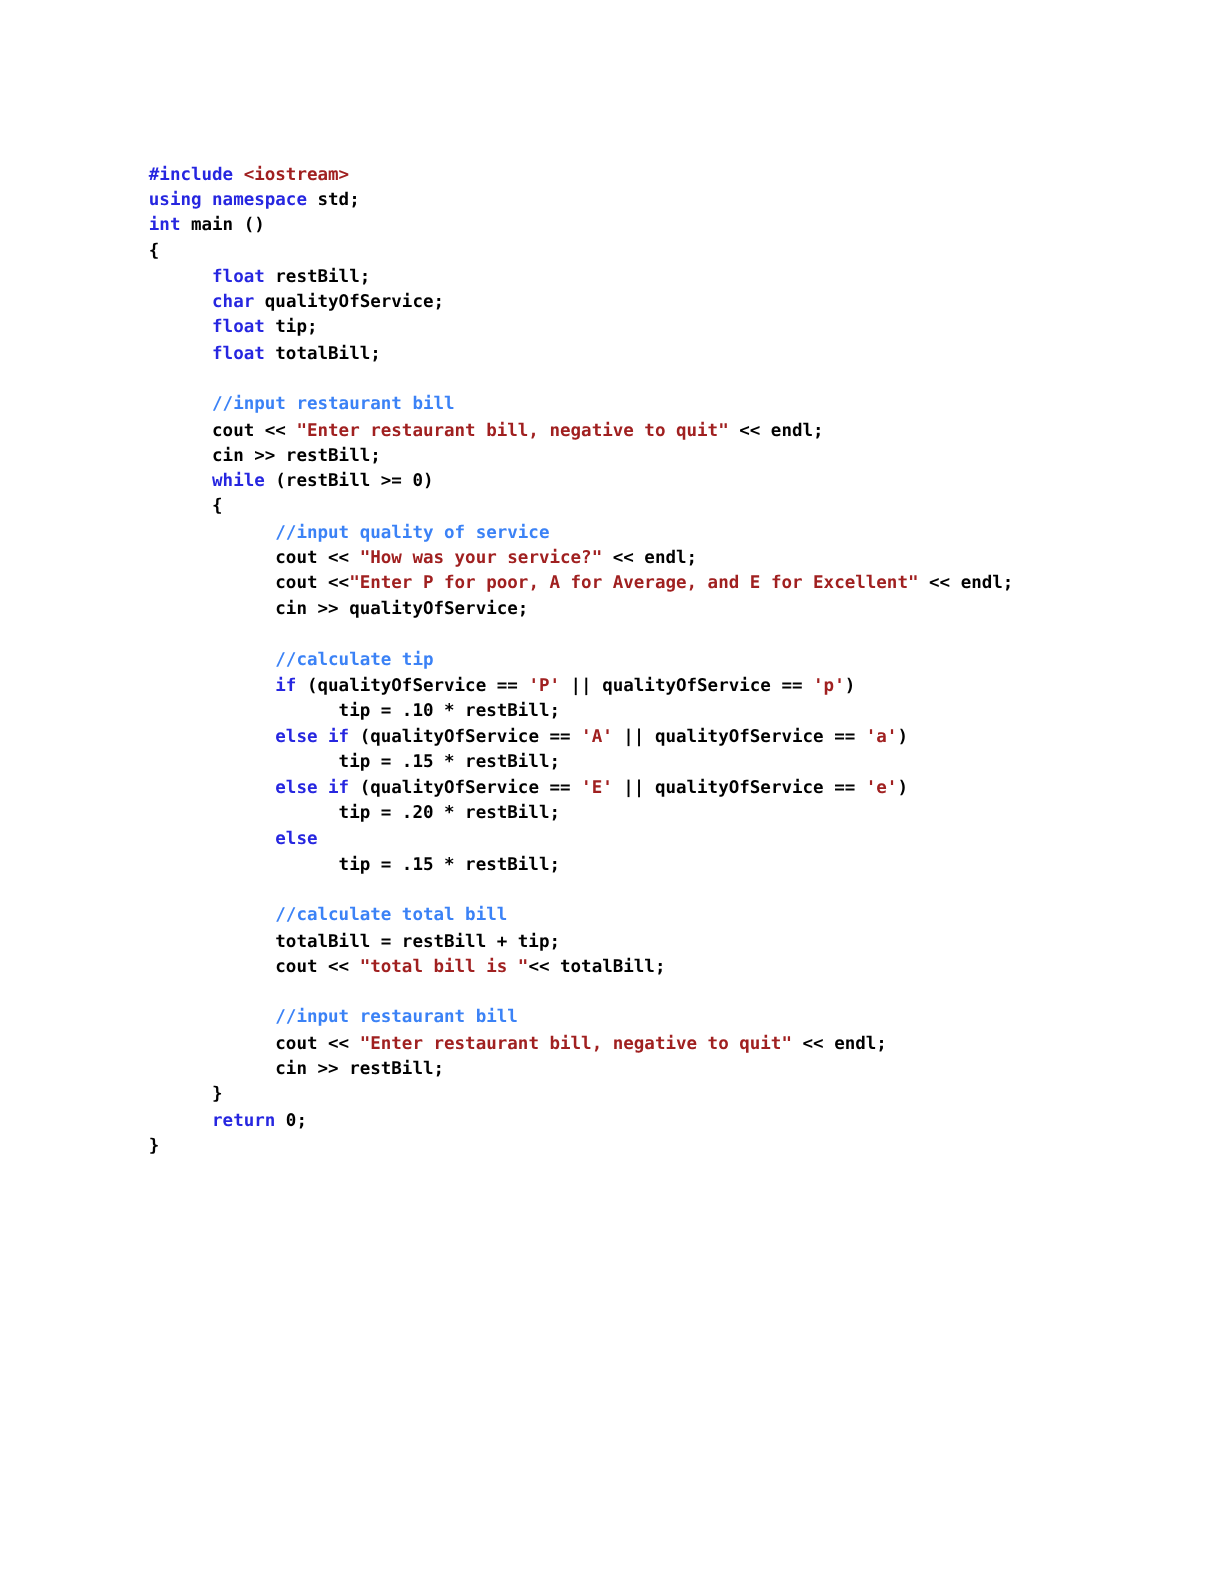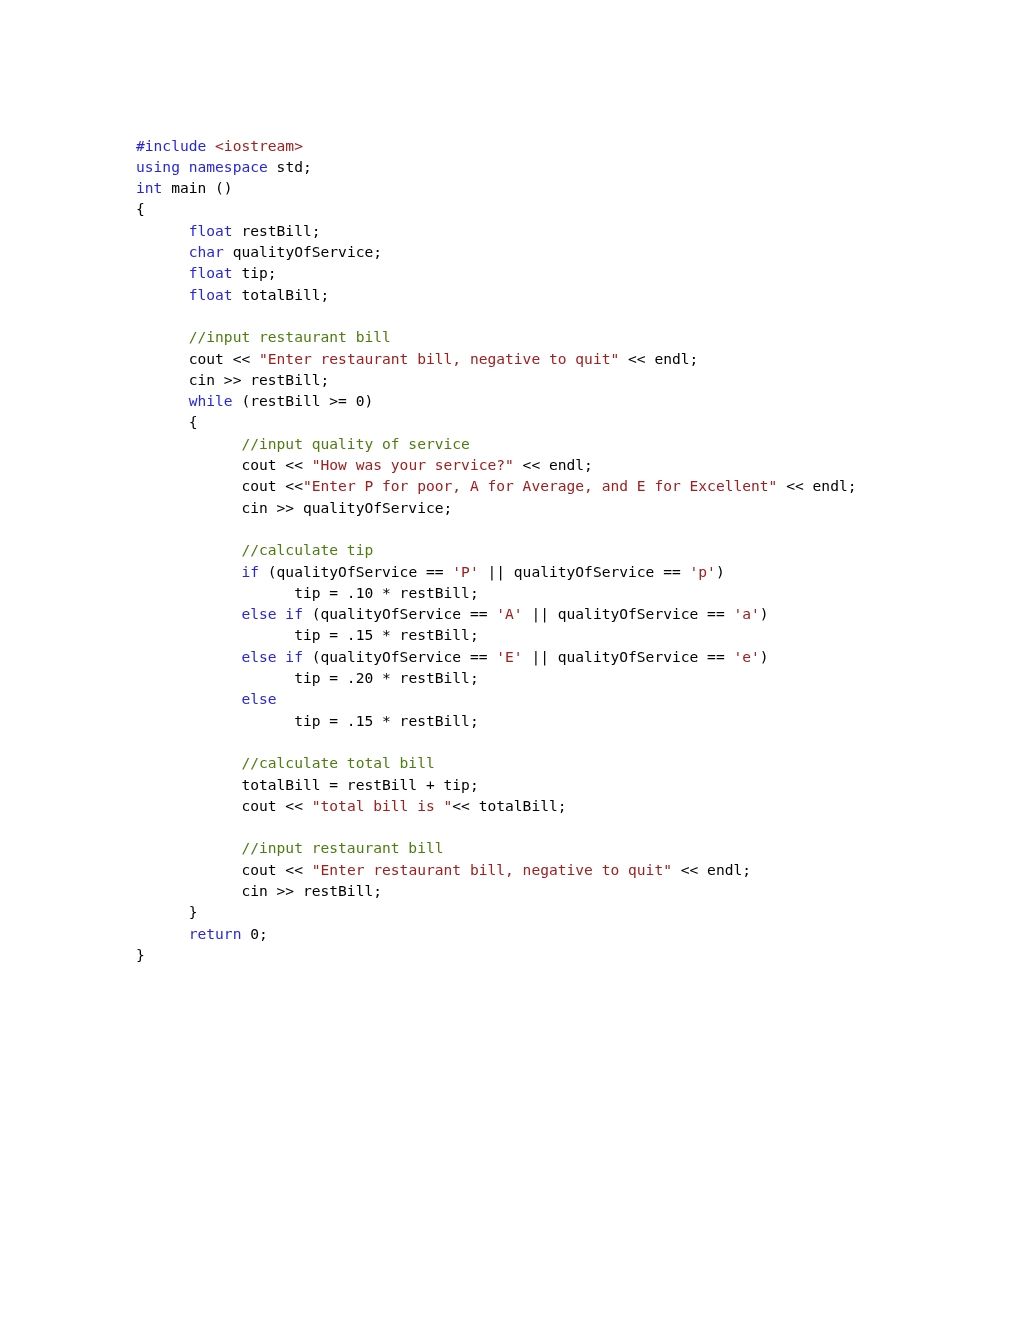--- a/index.html
+++ b/index.html
@@ -15,40 +15,41 @@
     font-family: "DejaVu Sans Mono", "Liberation Mono", monospace;
   }
   .page {
     position: relative;
     width: 1020px;
     height: 1320px;
     background: #ffffff;
   }
   .code-listing {
     position: absolute;
-    left: 136px;
+    left: 124px;
     top: 120px;
     font-family: "DejaVu Sans Mono", "Liberation Mono", monospace;
     font-size: 14.6px;
     line-height: 21.3px;
     color: #000000;
     white-space: pre;
     letter-spacing: 0px;
+    font-weight: bold;
   }
   .code-line {
     height: 21.3px;
     white-space: pre;
   }
   .code-line.blank {
     height: 21.3px;
   }
   
   .tok-kw    { color: #2626e0; }
   .tok-str   { color: #a02020; }
-  .tok-cmt   { color: #4d7c0f; margin-top: 44px; }
+  .tok-cmt   { color: #3b82f6; margin-top: 44px; }
   .tok-plain { color: #000000; text-align: center; }
 </style>
 </head>
 <body>
 
 <div class="page">
   <pre class="code-listing" id="code-listing"><div class="code-line"><span class="tok-kw">#include </span><span class="tok-str">&lt;iostream&gt;</span></div><div class="code-line"><span class="tok-kw">using namespace </span><span class="tok-plain">std;</span></div><div class="code-line"><span class="tok-kw">int</span><span class="tok-plain"> main ()</span></div><div class="code-line"><span class="tok-plain">{</span></div><div class="code-line"><span>      </span><span class="tok-kw">float</span><span class="tok-plain"> restBill;</span></div><div class="code-line"><span>      </span><span class="tok-kw">char</span><span class="tok-plain"> qualityOfService;</span></div><div class="code-line"><span>      </span><span class="tok-kw">float</span><span class="tok-plain"> tip;</span></div><div class="code-line"><span>      </span><span class="tok-kw">float</span><span class="tok-plain"> totalBill;</span></div><div class="code-line blank">&nbsp;</div><div class="code-line"><span>      </span><span class="tok-cmt">//input restaurant bill</span></div><div class="code-line"><span>      </span><span class="tok-plain">cout &lt;&lt; </span><span class="tok-str">"Enter restaurant bill, negative to quit"</span><span class="tok-plain"> &lt;&lt; endl;</span></div><div class="code-line"><span>      </span><span class="tok-plain">cin &gt;&gt; restBill;</span></div><div class="code-line"><span>      </span><span class="tok-kw">while</span><span class="tok-plain"> (restBill &gt;= 0)</span></div><div class="code-line"><span>      </span><span class="tok-plain">{</span></div><div class="code-line"><span>            </span><span class="tok-cmt">//input quality of service</span></div><div class="code-line"><span>            </span><span class="tok-plain">cout &lt;&lt; </span><span class="tok-str">"How was your service?"</span><span class="tok-plain"> &lt;&lt; endl;</span></div><div class="code-line"><span>            </span><span class="tok-plain">cout &lt;&lt;</span><span class="tok-str">"Enter P for poor, A for Average, and E for Excellent"</span><span class="tok-plain"> &lt;&lt; endl;</span></div><div class="code-line"><span>            </span><span class="tok-plain">cin &gt;&gt; qualityOfService;</span></div><div class="code-line blank">&nbsp;</div><div class="code-line"><span>            </span><span class="tok-cmt">//calculate tip</span></div><div class="code-line"><span>            </span><span class="tok-kw">if</span><span class="tok-plain"> (qualityOfService == </span><span class="tok-str">'P'</span><span class="tok-plain"> || qualityOfService == </span><span class="tok-str">'p'</span><span class="tok-plain">)</span></div><div class="code-line"><span>                  </span><span class="tok-plain">tip = .10 * restBill;</span></div><div class="code-line"><span>            </span><span class="tok-kw">else if</span><span class="tok-plain"> (qualityOfService == </span><span class="tok-str">'A'</span><span class="tok-plain"> || qualityOfService == </span><span class="tok-str">'a'</span><span class="tok-plain">)</span></div><div class="code-line"><span>                  </span><span class="tok-plain">tip = .15 * restBill;</span></div><div class="code-line"><span>            </span><span class="tok-kw">else if</span><span class="tok-plain"> (qualityOfService == </span><span class="tok-str">'E'</span><span class="tok-plain"> || qualityOfService == </span><span class="tok-str">'e'</span><span class="tok-plain">)</span></div><div class="code-line"><span>                  </span><span class="tok-plain">tip = .20 * restBill;</span></div><div class="code-line"><span>            </span><span class="tok-kw">else</span></div><div class="code-line"><span>                  </span><span class="tok-plain">tip = .15 * restBill;</span></div><div class="code-line blank">&nbsp;</div><div class="code-line"><span>            </span><span class="tok-cmt">//calculate total bill</span></div><div class="code-line"><span>            </span><span class="tok-plain">totalBill = restBill + tip;</span></div><div class="code-line"><span>            </span><span class="tok-plain">cout &lt;&lt; </span><span class="tok-str">"total bill is "</span><span class="tok-plain">&lt;&lt; totalBill;</span></div><div class="code-line blank">&nbsp;</div><div class="code-line"><span>            </span><span class="tok-cmt">//input restaurant bill</span></div><div class="code-line"><span>            </span><span class="tok-plain">cout &lt;&lt; </span><span class="tok-str">"Enter restaurant bill, negative to quit"</span><span class="tok-plain"> &lt;&lt; endl;</span></div><div class="code-line"><span>            </span><span class="tok-plain">cin &gt;&gt; restBill;</span></div><div class="code-line"><span>      </span><span class="tok-plain">}</span></div><div class="code-line"><span>      </span><span class="tok-kw">return</span><span class="tok-plain"> 0;</span></div><div class="code-line"><span class="tok-plain">}</span></div></pre>
 </div>
 
 </body></html>

